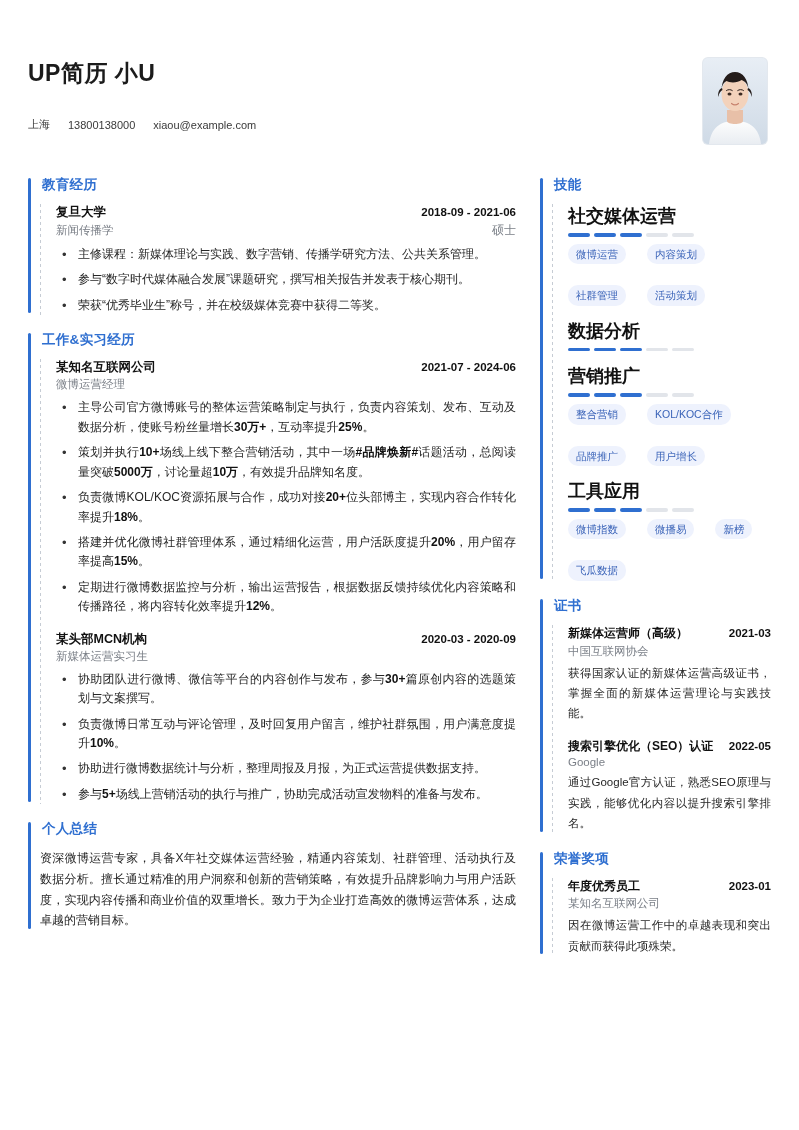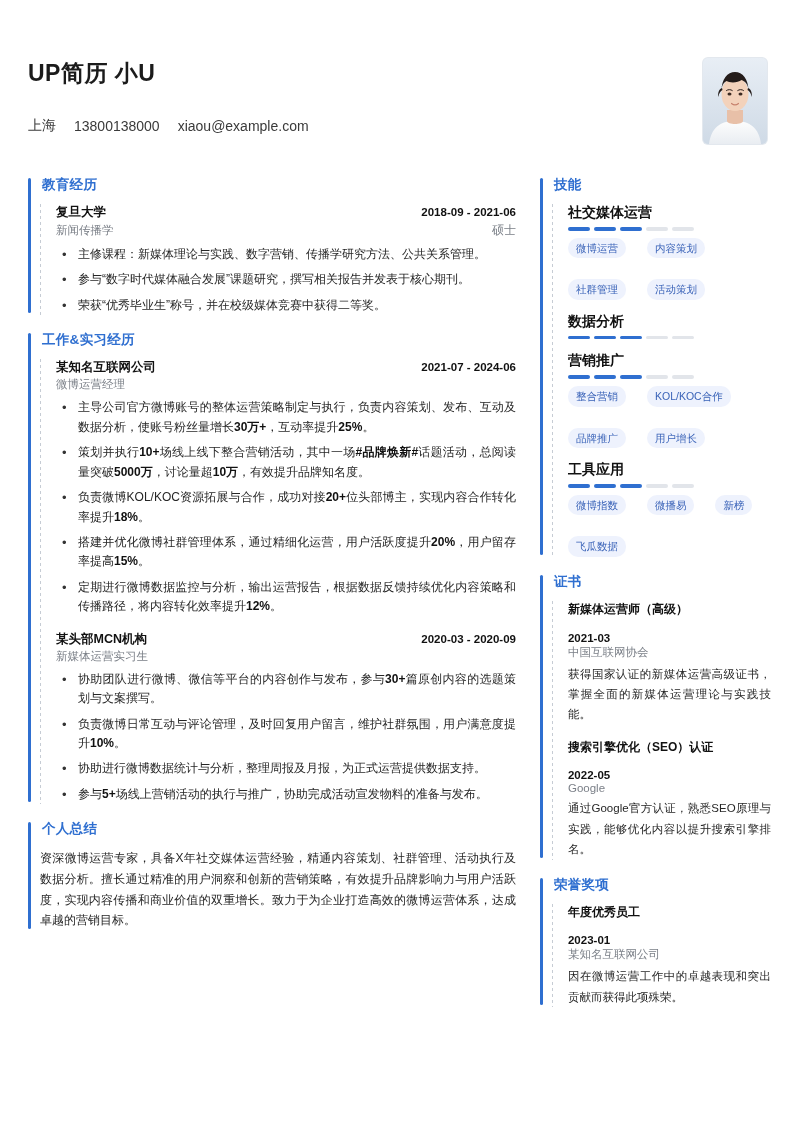--- a/index.html
+++ b/index.html
@@ -14,21 +14,21 @@
   .page { width: 799px; height: 1010px; padding: 26px 28px 0 28px; position: relative; }
 
   
   .header { position: relative; height: 118px; }
   .name-title {
     font-size: 23px; font-weight: 700; color: #1b1b1b;
     letter-spacing: .5px; margin-top: 32px;
   }
   .contact-row {
     margin-top: 28px; display: flex; align-items: center;
-    gap: 18px; font-size: 14px; color: #3a3a3a;
+    gap: 18px; font-size: 11px; color: #3a3a3a;
   }
   .contact-item { white-space: nowrap; }
   .photo {
     position: absolute; right: 4px; top: 0;
     width: 64px; height: 86px; border-radius: 5px;
     overflow: hidden; background: #dfe6ef;
     box-shadow: 0 0 0 1px #e3e8ee;
   }
   .photo svg { display: block; width: 100%; height: 100%; }
 
@@ -74,32 +74,32 @@
     content: "•"; position: absolute; left: 6px; top: -1px;
     font-size: 13px; color: #333;
   }
   ul.bullets li b { font-weight: 700; color: #111; }
 
   .summary-text { font-size: 12px; line-height: 1.72; color: #262626; text-align: justify; }
 
   
   .skill-group { margin-bottom: 13px; }
   .skill-group:last-child { margin-bottom: 2px; }
-  .skill-name { font-size: 14px; font-weight: 700; color: #111; margin-bottom: 5px; }
+  .skill-name { font-size: 18px; font-weight: 700; color: #111; margin-bottom: 5px; }
   .level-bar { display: flex; gap: 4px; margin-bottom: 7px; }
   .level-seg { width: 22px; height: 3.5px; border-radius: 2px; background: #e2e5ea; }
   .level-seg.on { background: #2f6fd0; }
   .tags { display: flex; flex-wrap: wrap; gap: 21px; }
   .tag {
     background: #eef2fd; color: #3a63b8; font-size: 10.5px;
     padding: 3px 8px; border-radius: 10px; white-space: nowrap; line-height: 1.4;
   }
 
   
-  .cert-head { display: flex; justify-content: space-between; align-items: baseline; gap: 13px; flex-direction: column; }
+  .cert-head { display: flex; justify-content: space-between; align-items: baseline; gap: 6px; }
   .cert-name { font-size: 12px; font-weight: 700; color: #111; line-height: 1.45; }
   .cert-date { font-size: 11.5px; font-weight: 700; color: #111; white-space: nowrap; }
   .cert-issuer { font-size: 11.5px; color: #7a7f87; margin-top: 1px; }
   .cert-desc { font-size: 11.5px; line-height: 1.78; color: #262626; margin-top: 4px; text-align: justify; }
 </style>
 </head>
 <body>
 
 <div class="page">
 

